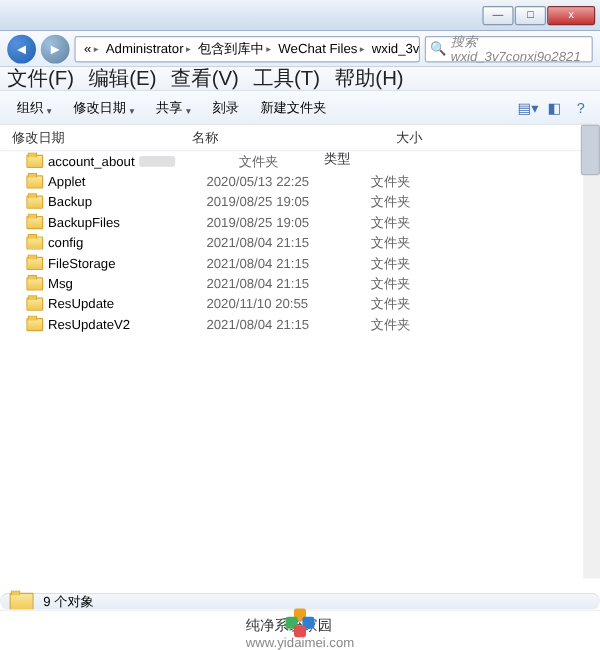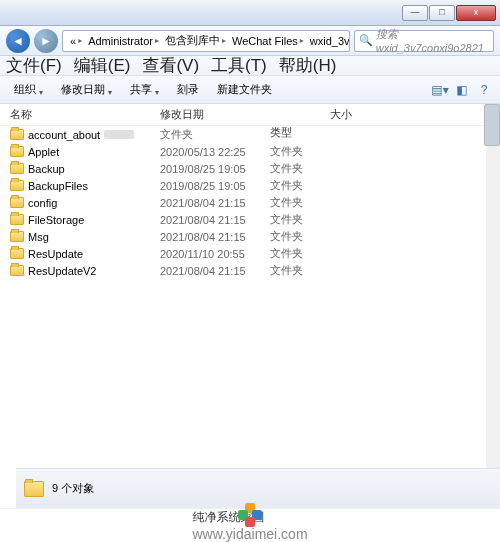--- a/index.html
+++ b/index.html
@@ -32,43 +32,43 @@
 .ticon { width: 20px; height: 20px; display: flex; align-items: center; justify-content: center; color: #4070b0; font-size: 12px; }
 
 
 .filearea { position: absolute; top: 104px; left: 0; right: 0; bottom: 60px; background: #fff; border-right: 14px solid #f0f0f0; }
 .filearea::after { content: ""; position: absolute; right: -14px; top: 0; width: 14px; height: 40px; background: #c8d0dc; border: 1px solid #b0b8c4; border-radius: 2px; }
 .colheaders { display: flex; height: 22px; align-items: center; font-size: 11px; color: #333; border-bottom: 1px solid #eceff4; padding-left: 10px; }
 .colheaders span:nth-child(1){ width: 150px; }
 .colheaders span:nth-child(2){ width: 110px; }
 .colheaders span:nth-child(3){ width: 60px; margin-top: 36px; }
 .colheaders span:nth-child(4){ width: 50px; }
-.filelist { padding-left: 10px; }
+.filelist { padding-left: 10px; margin-left: 12px; }
 .row { display: flex; height: 17px; align-items: center; font-size: 11px; }
 .row .c1 { width: 150px; display: flex; align-items: center; gap: 4px; }
 .row .c2 { width: 110px; color: #666; }
-.row .c3 { width: 60px; color: #666; }
+.row .c3 { width: 60px; color: #666; text-align: right; }
 .folder-icon { width: 14px; height: 11px; background: linear-gradient(to bottom, #fce69a 0%, #f0c850 100%); border: 1px solid #d8a830; border-radius: 1px; position: relative; }
 .folder-icon::before { content: ""; position: absolute; top: -3px; left: 0; width: 6px; height: 3px; background: #f0c850; border: 1px solid #d8a830; border-bottom: none; border-radius: 1px 1px 0 0; }
 .smear { display: inline-block; width: 30px; height: 9px; background: #e0e0e0; border-radius: 2px; vertical-align: middle; }
 
 
-.statusbar { position: absolute; left: 16px; right: 0; bottom: 34px; height: 40px; background: linear-gradient(to bottom, #f4f7fb, #e6ecf4); border-top: 1px solid #d8e0ec; display: flex; align-items: center; padding: 0 8px; gap: 8px; font-size: 11px; }
+.statusbar { position: absolute; left: 0; right: 0; bottom: 34px; height: 14px; background: linear-gradient(to bottom, #f4f7fb, #e6ecf4); border-top: 1px solid #d8e0ec; display: flex; align-items: center; padding: 0 8px; gap: 8px; font-size: 11px; border-radius: 13px; }
 .statusbar .folder-icon.big { width: 20px; height: 16px; }
 
 
 .watermark { position: absolute; left: 0; right: 0; bottom: 0; height: 34px; background: #fff; display: flex; align-items: center; justify-content: flex-end; padding: 0 10px; gap: 6px; font-size: 12px; border-top: 1px solid #eee; flex-direction: column; }
 .wm-logo { width: 24px; height: 24px; position: relative; }
 .wm-logo span { position: absolute; width: 10px; height: 10px; border-radius: 2px; }
 .wm-logo .a{ background:#f0a020; top:0; left:7px; }
 .wm-logo .b{ background:#40b060; top:7px; left:0; }
 .wm-logo .c{ background:#3080d0; top:7px; left:14px; }
 .wm-logo .d{ background:#e05050; top:14px; left:7px; }
 .wm-text { color: #333; font-weight: 500; }
-.wm-url { color: #888; font-size: 14px; }
+.wm-url { color: #888; font-size: 11px; }
 </style>
 </head>
 <body>
 
 <div class="titlebar">
   <div class="winbtn">—</div>
   <div class="winbtn">□</div>
   <div class="winbtn close">x</div>
 </div>
 
@@ -127,22 +127,22 @@
   <div class="tbtn">刻录</div>
   <div class="tbtn">新建文件夹</div>
   <div class="tspace"></div>
   <div class="ticon">▤<span class="dd">▾</span></div>
   <div class="ticon">◧</div>
   <div class="ticon">?</div>
 </div>
 
 <div class="filearea">
   <div class="colheaders">
+    <span>修改日期</span>
     <span>名称</span>
-    <span>修改日期</span>
     <span>类型</span>
     <span>大小</span>
   </div>
   <div class="filelist" id="filelist">
       <div class="row">
         <div class="c1">
           <div class="folder-icon"></div>
           <span>account_about</span>
           <span class="smear"></span>
         </div>

